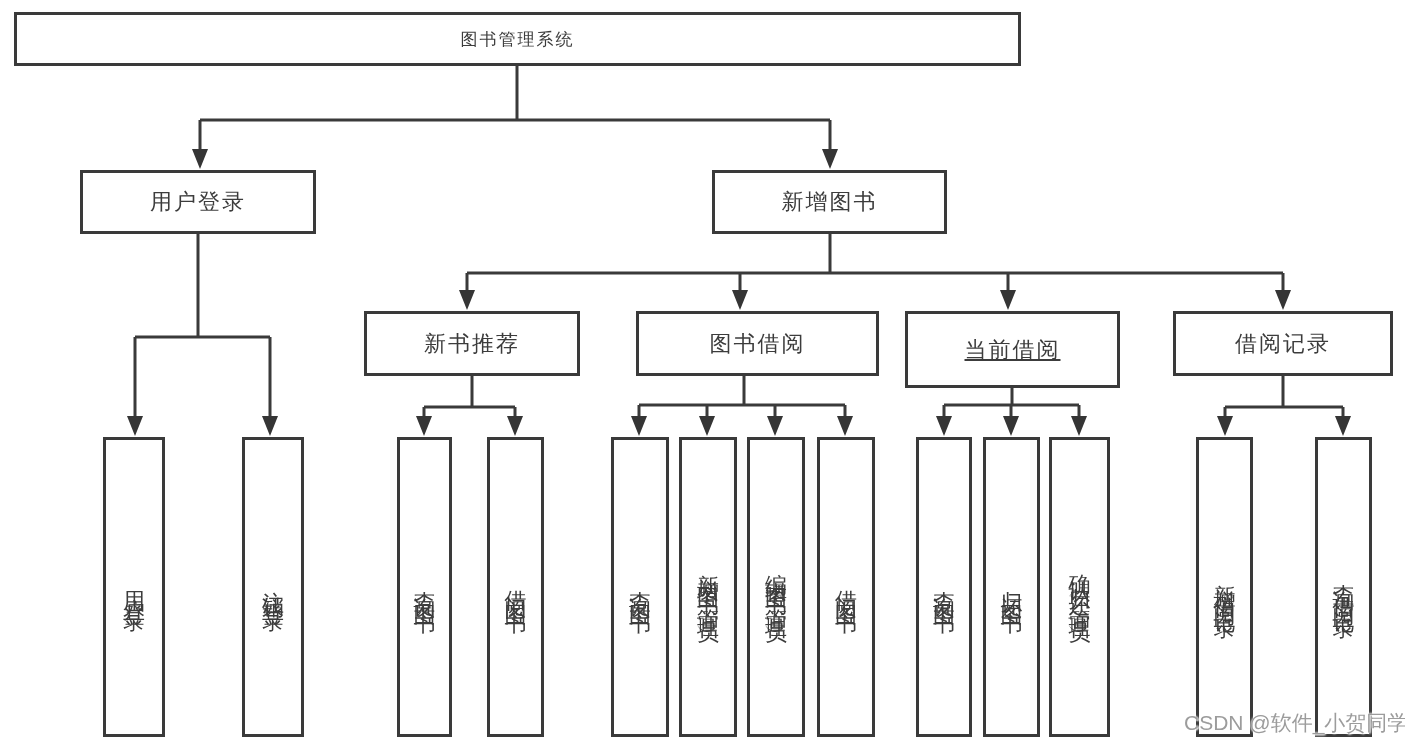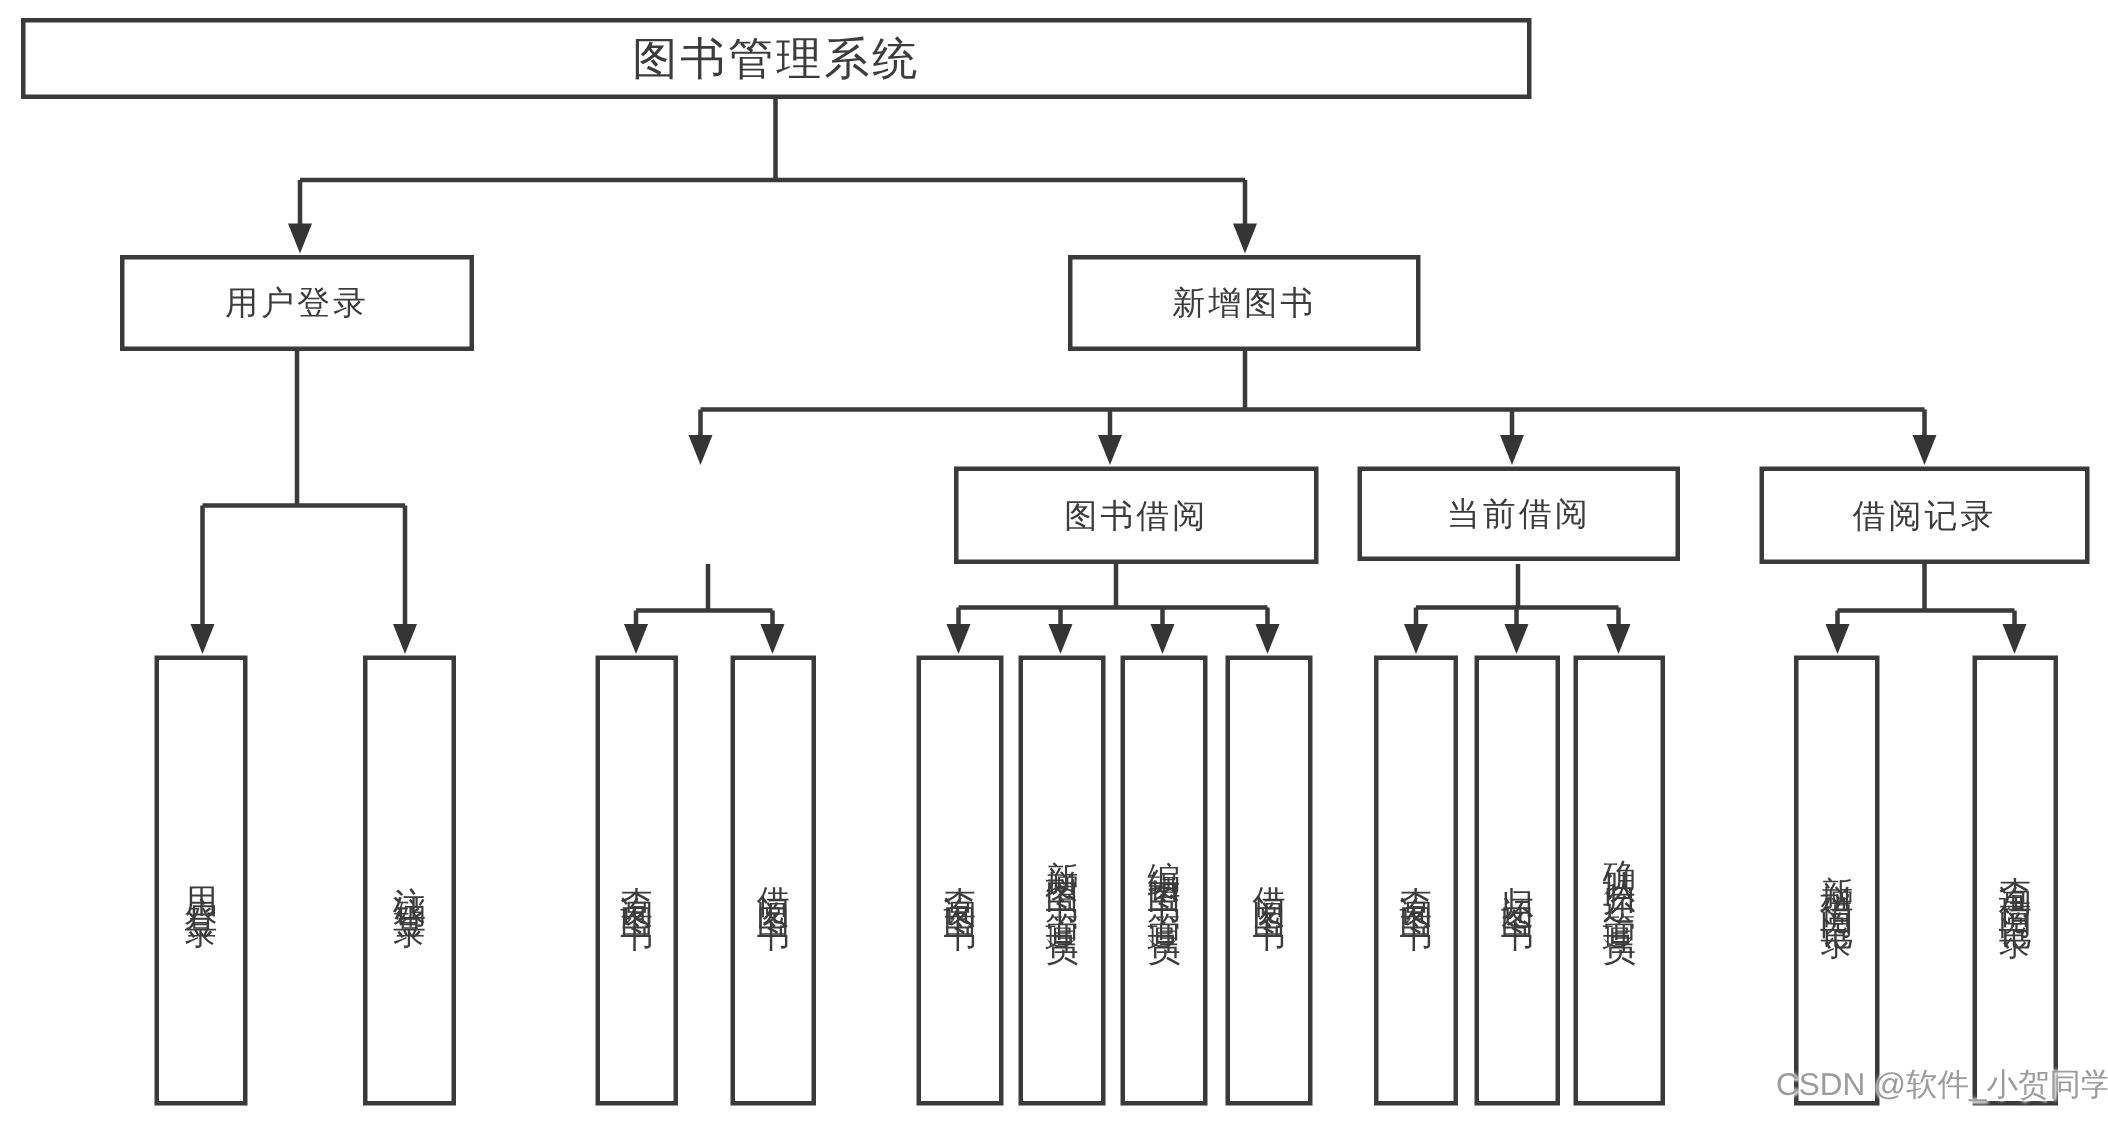--- a/index.html
+++ b/index.html
@@ -11,21 +11,21 @@
   .wires{position:absolute;left:0;top:0;z-index:1;}
   .wires path{stroke:#3a3a3a;stroke-width:3;fill:none;}
   .wires polygon{fill:#353535;stroke:none;}
   .box{
     position:absolute;box-sizing:border-box;z-index:2;
     border:3px solid #3a3a3a;background:#fff;
     display:flex;align-items:center;justify-content:center;
     text-align:center;
   }
   .hbox span{font-size:22px;letter-spacing:2px;white-space:nowrap;}
-  .root span{font-size:30px;}
+  .root span{font-size:17px;}
   .vbox span{
     writing-mode:vertical-rl;text-orientation:mixed;
     font-size:22px;letter-spacing:7px;line-height:1;white-space:nowrap;
   }
   .watermark{
     position:absolute;left:1184px;top:709px;z-index:5;
     font-size:21px;color:#9c9c9c;white-space:nowrap;
     text-shadow:0 0 3px #fff,0 0 2px #fff,1px 1px 2px #fff;
   }
 </style>
@@ -74,24 +74,27 @@
     <span>图书管理系统</span>
   </div>
 
   <div class="box hbox" style="left:80px;top:170px;width:236px;height:64px;">
     <span>用户登录</span>
   </div>
   <div class="box hbox" style="left:712px;top:170px;width:235px;height:64px;">
     <span>新增图书</span>
   </div>
 
+  <div class="box hbox" style="left:364px;top:311px;width:216px;height:65px;">
+    <span>新书推荐</span>
+  </div>
   <div class="box hbox" style="left:636px;top:311px;width:243px;height:65px;">
     <span>图书借阅</span>
   </div>
-  <div class="box hbox" style="left:905px;top:311px;width:215px;height:63px;">
+  <div class="box hbox" style="left:905px;top:311px;width:215px;height:77px;text-decoration:underline;">
     <span>当前借阅</span>
   </div>
   <div class="box hbox" style="left:1173px;top:311px;width:220px;height:65px;align-items:center;">
     <span>借阅记录</span>
   </div>
 
   <div class="box vbox" style="left:103px;top:437px;width:62px;height:300px;">
     <span>用户登录</span>
   </div>
   <div class="box vbox" style="left:242px;top:437px;width:62px;height:300px;">

